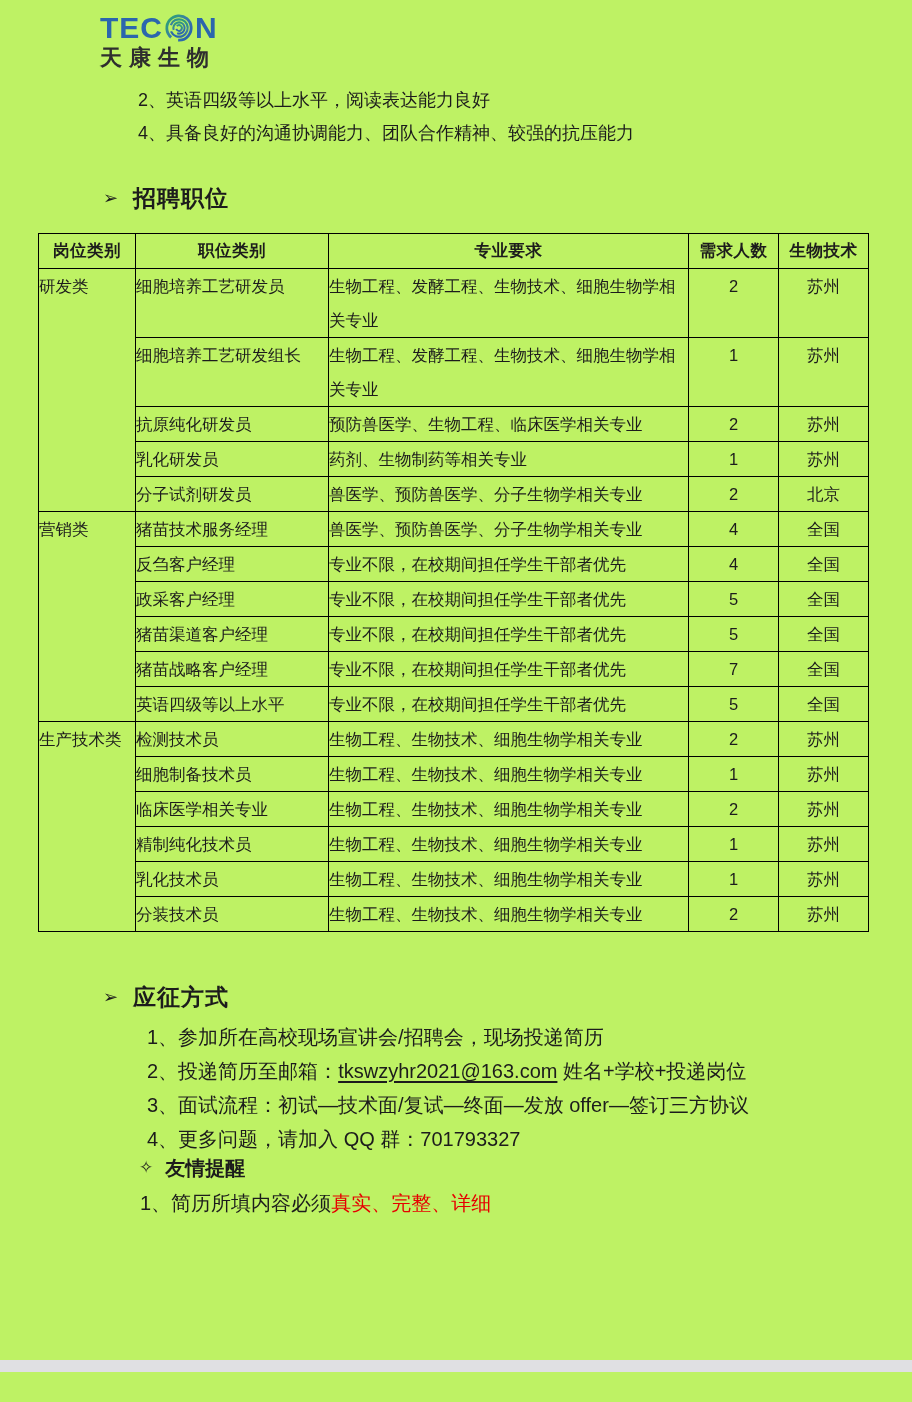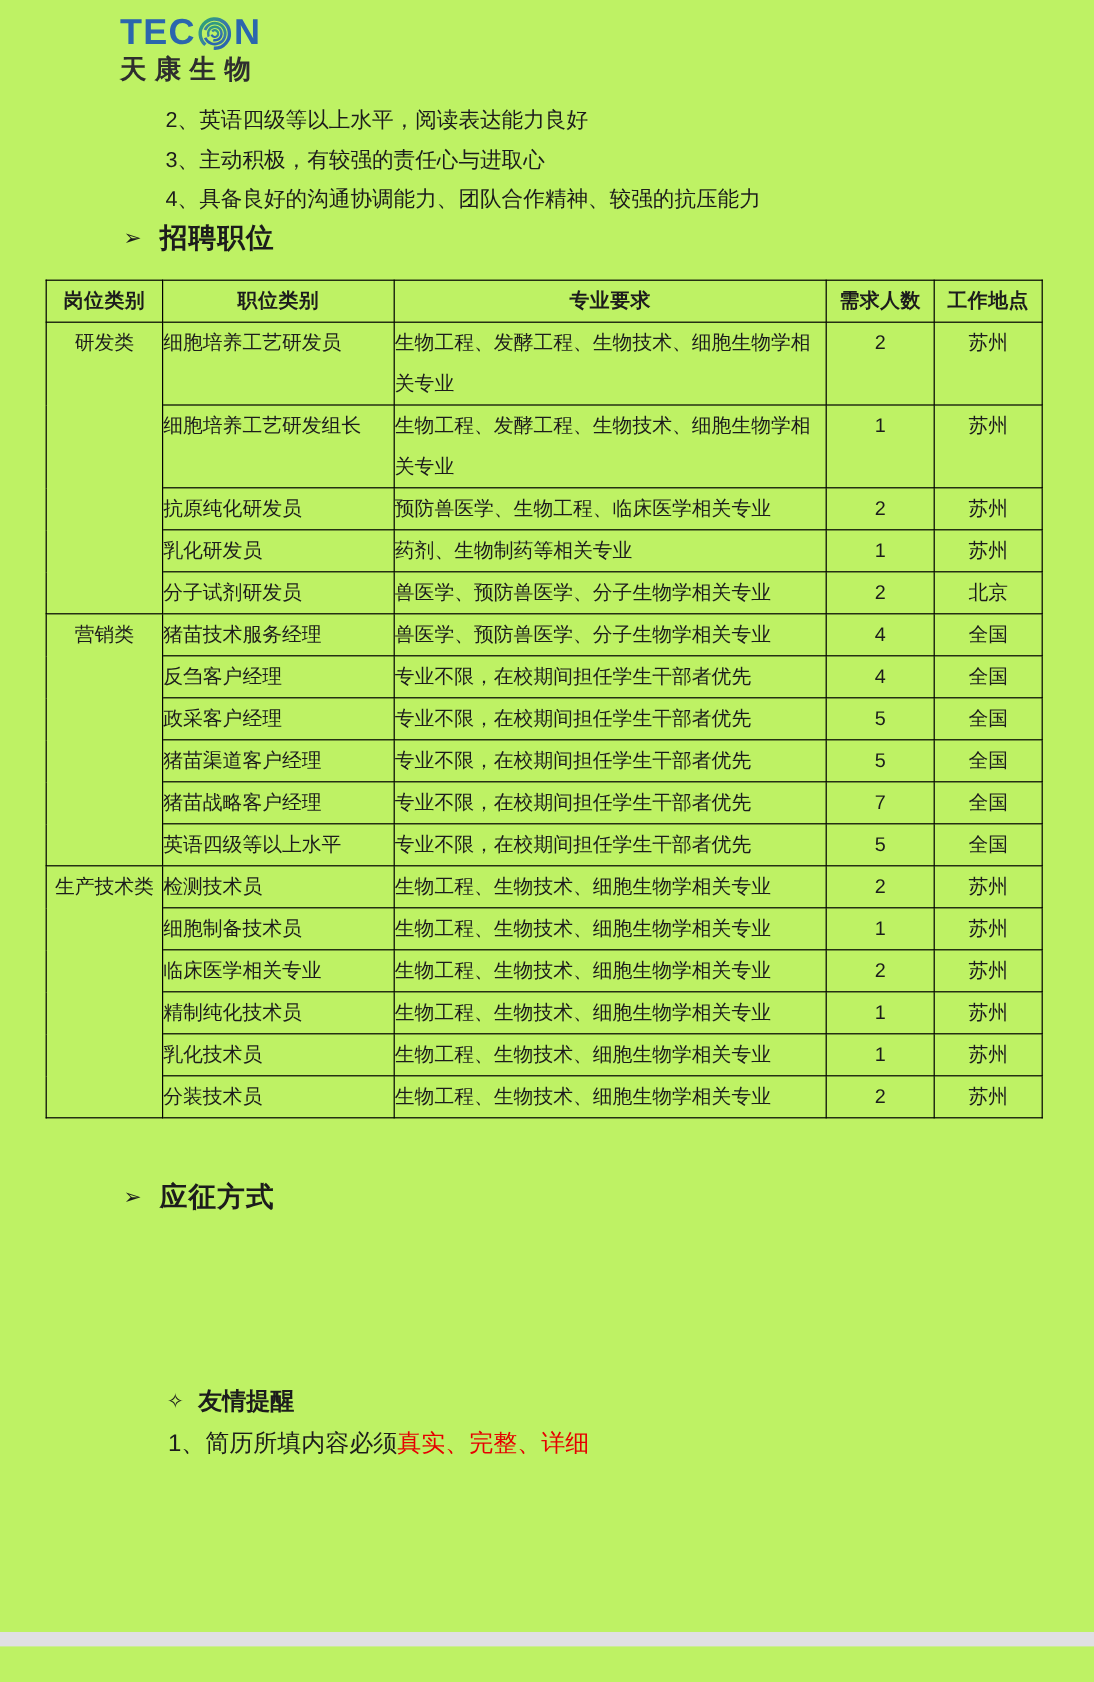--- a/index.html
+++ b/index.html
@@ -30,21 +30,21 @@
 
   
   table.jobs { position:absolute; left:38px; top:233px; width:830px;
                border-collapse:collapse; table-layout:fixed; }
   table.jobs th, table.jobs td { border:1px solid #000; font-size:16.5px; }
   table.jobs th { height:35px; font-weight:bold; text-align:center; vertical-align:middle;
                   padding:0; letter-spacing:0.5px; }
   table.jobs td { vertical-align:top; line-height:34px; padding:0; }
   tr.r-norm td { height:34px; }
   tr.r-tall td { height:68px; }
-  td.cat { text-align:center; vertical-align:middle; line-height:34px; padding:0 12px; }
+  td.cat { vertical-align:middle; line-height:34px; padding:0 12px; }
   td.pos { padding-left:11px; }
   td.major { padding-left:11px; padding-right:2px; }
   td.num, td.loc { text-align:center; }
 
   
   .apply { position:absolute; left:147px; top:1020px; font-size:20px; }
   .apply-line { height:34px; line-height:34px; white-space:nowrap; }
   .email-link { text-decoration:underline; text-underline-offset:3px; color:#1c1c1c; }
 
   
@@ -82,21 +82,20 @@
           <circle cx="16" cy="16" r="3" stroke-width="2" pathLength="100" stroke-dasharray="84 16" transform="rotate(220 16 16)"></circle>
         </g>
       </svg>
       <span>N</span>
     </div>
     <div class="logo-sub">天康生物</div>
   </div>
 
   <div class="intro">
     <div class="intro-line">2、英语四级等以上水平，阅读表达能力良好</div>
-    <div class="intro-line">3、主动积极，有较强的责任心与进取心</div>
     <div class="intro-line">4、具备良好的沟通协调能力、团队合作精神、较强的抗压能力</div>
   </div>
 
   <div class="section-header sec-recruit">
     <span class="arrow-bullet">➢</span>
     <span class="section-title">招聘职位</span>
   </div>
 
   <table class="jobs">
     <colgroup>
@@ -105,21 +104,21 @@
         <col style="width:360px">
       <col style="width:90px">
         <col style="width:90px">
     </colgroup>
     <thead>
       <tr>
         <th>岗位类别</th>
         <th>职位类别</th>
         <th>专业要求</th>
         <th>需求人数</th>
-        <th>工作地点</th>
+        <th>生物技术</th>
       </tr>
     </thead>
     <tbody>
 
       <tr class="r-tall">
         <td class="cat" rowspan="5">研发类</td>
         <td class="pos">细胞培养工艺研发员</td>
         <td class="major">生物工程、发酵工程、生物技术、细胞生物学相关专业</td>
         <td class="num">2</td>
         <td class="loc">苏州</td>
@@ -225,20 +224,28 @@
         <td class="loc">苏州</td>
       </tr>
     </tbody>
   </table>
 
   <div class="section-header sec-apply">
     <span class="arrow-bullet">➢</span>
     <span class="section-title">应征方式</span>
   </div>
 
+  <div class="apply">
+    <div class="apply-line">1、参加所在高校现场宣讲会/招聘会，现场投递简历</div>
+    <div class="apply-line">
+      <span>2、投递简历至邮箱：</span><span class="email-link">tkswzyhr2021@163.com</span><span> 姓名+学校+投递岗位</span>
+    </div>
+    <div class="apply-line">3、面试流程：初试—技术面/复试—终面—发放 offer—签订三方协议</div>
+    <div class="apply-line">4、更多问题，请加入 QQ 群：701793327</div>
+  </div>
 
   <div class="reminder-head">
     <span class="diamond-bullet">✧</span>
     <span class="reminder-title">友情提醒</span>
   </div>
   <div class="reminder-item">
     <span>1、简历所填内容必须</span><span class="highlight-red">真实、完整、详细</span>
   </div>
 
   <div class="page-divider"></div>

